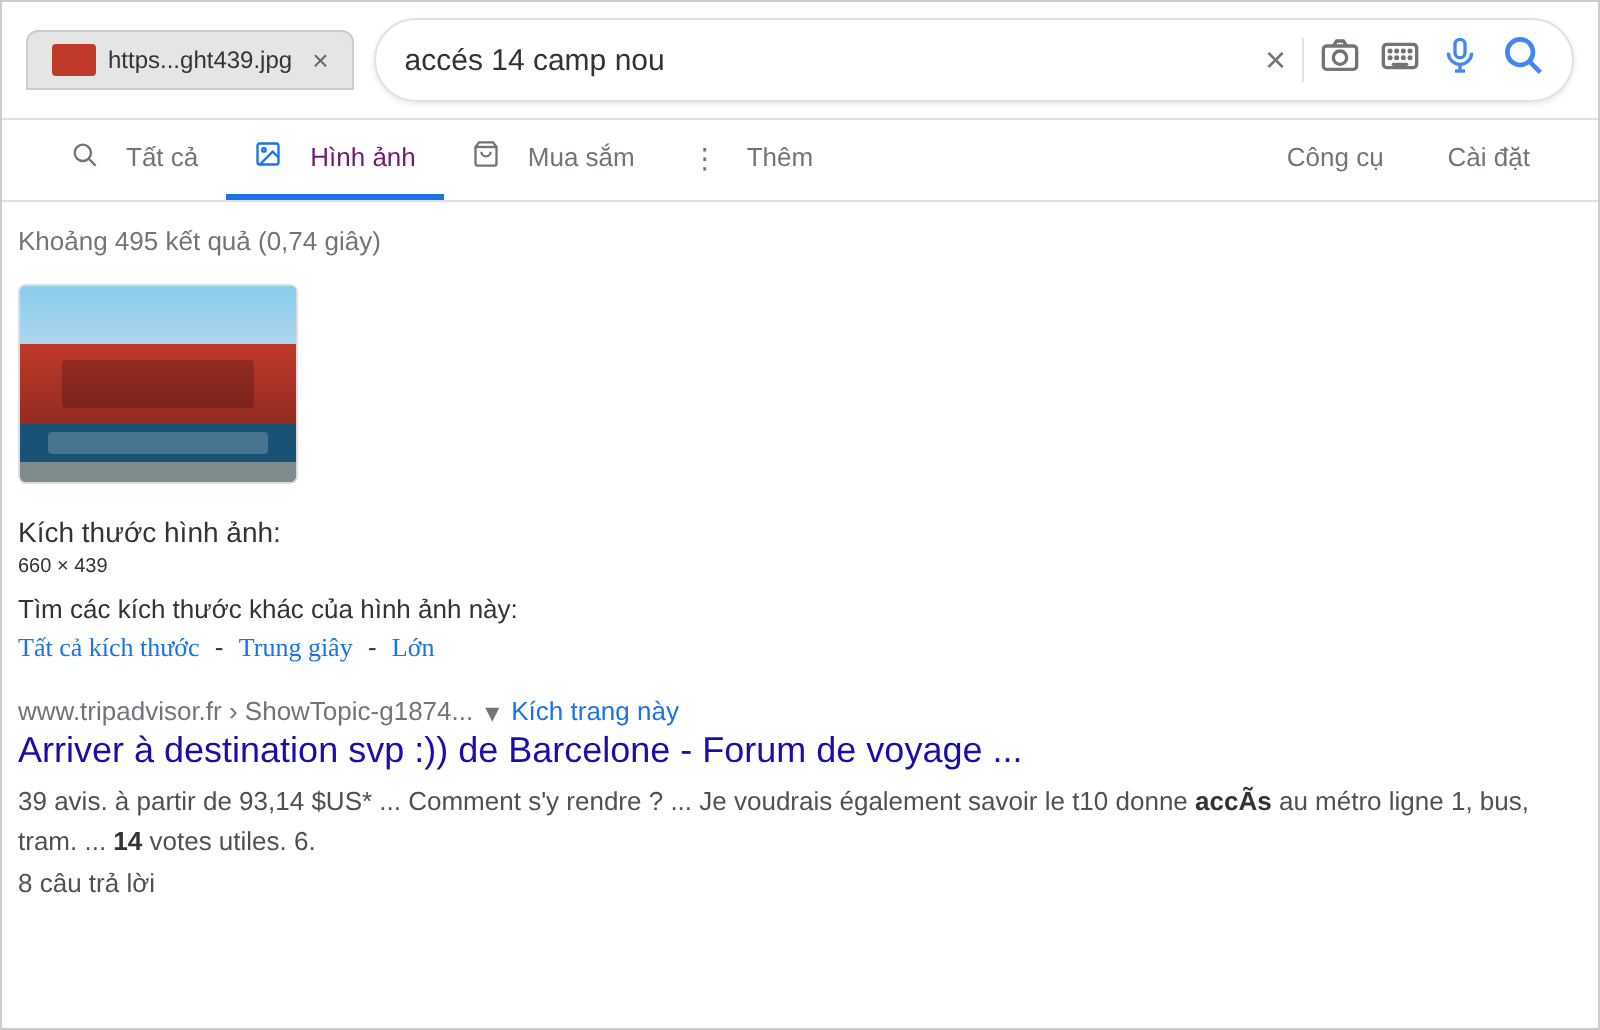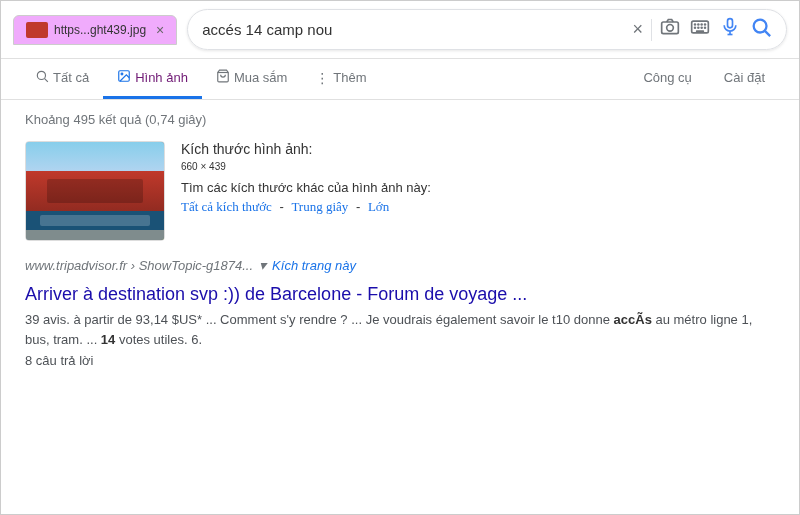--- a/index.html
+++ b/index.html
@@ -18,21 +18,21 @@
       align-items: center;
       padding: 8px 12px;
       border-bottom: 1px solid #e0e0e0;
       gap: 10px;
     }
     .tab {
       display: flex;
       align-items: center;
       gap: 6px;
       padding: 6px 12px;
-      background: #f0abfc;
+      background: #e5e5e5;
       border: 1px solid #ccc;
       border-radius: 6px 6px 0 0;
       font-size: 12px;
       color: #333;
       cursor: pointer;
       max-width: 200px;
     }
     .tab-img {
       width: 22px;
       height: 16px;
@@ -102,21 +102,21 @@
     .nav-bar {
       display: flex;
       align-items: center;
       padding: 0 20px;
       border-bottom: 1px solid #e0e0e0;
       gap: 0;
     }
     .nav-item {
       display: flex;
       align-items: center;
-      gap: 4px;
+      gap: 14px;
       padding: 10px 14px;
       font-size: 13px;
       color: #70757a;
       cursor: pointer;
       border-bottom: 3px solid transparent;
       white-space: nowrap;
     }
     .nav-item.active {
       color: #701a75;
       border-bottom: 3px solid #1a73e8;
@@ -128,33 +128,34 @@
       margin-left: auto;
       display: flex;
       gap: 4px;
     }
     .nav-right .nav-item {
       color: #70757a;
     }
 
     
     .main {
-      padding: 12px 24px;
+      padding: 12px 8px;
     }
     .result-stats {
       font-size: 13px;
       color: #70757a;
       margin-bottom: 14px;
     }
 
     
     .image-result {
       display: flex;
       gap: 16px;
       margin-bottom: 16px;
+      flex-direction: column;
     }
     .result-image {
       width: 140px;
       height: 100px;
       background: linear-gradient(135deg, #b0c4de 0%, #708090 50%, #556b2f 100%);
       border: 1px solid #ddd;
       border-radius: 4px;
       flex-shrink: 0;
       position: relative;
       overflow: hidden;
@@ -224,25 +225,23 @@
       font-style: italic;
     }
 
     
     .web-result {
       margin-bottom: 10px;
     }
     .web-result-url {
       font-size: 13px;
       color: #70757a;
-      margin-bottom: 10px;
-      display: flex;
-      align-items: center;
+      margin-bottom: 0;
+      display: flex;
       gap: 6px;
-      font-style: italic;
     }
     .translate-link {
       color: #1a73e8;
       font-size: 13px;
       text-decoration: none;
       cursor: pointer;
     }
     .web-result-title {
       font-size: 18px;
       color: #1a0dab;

